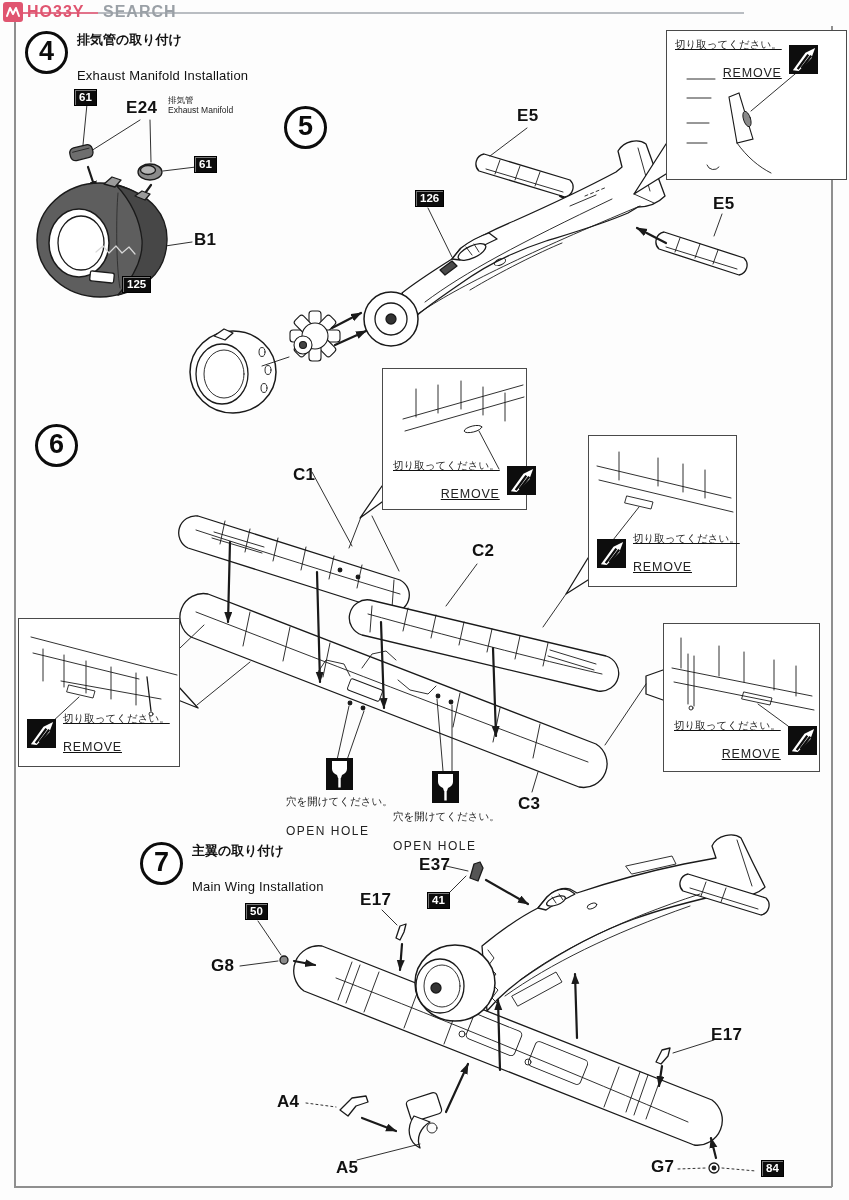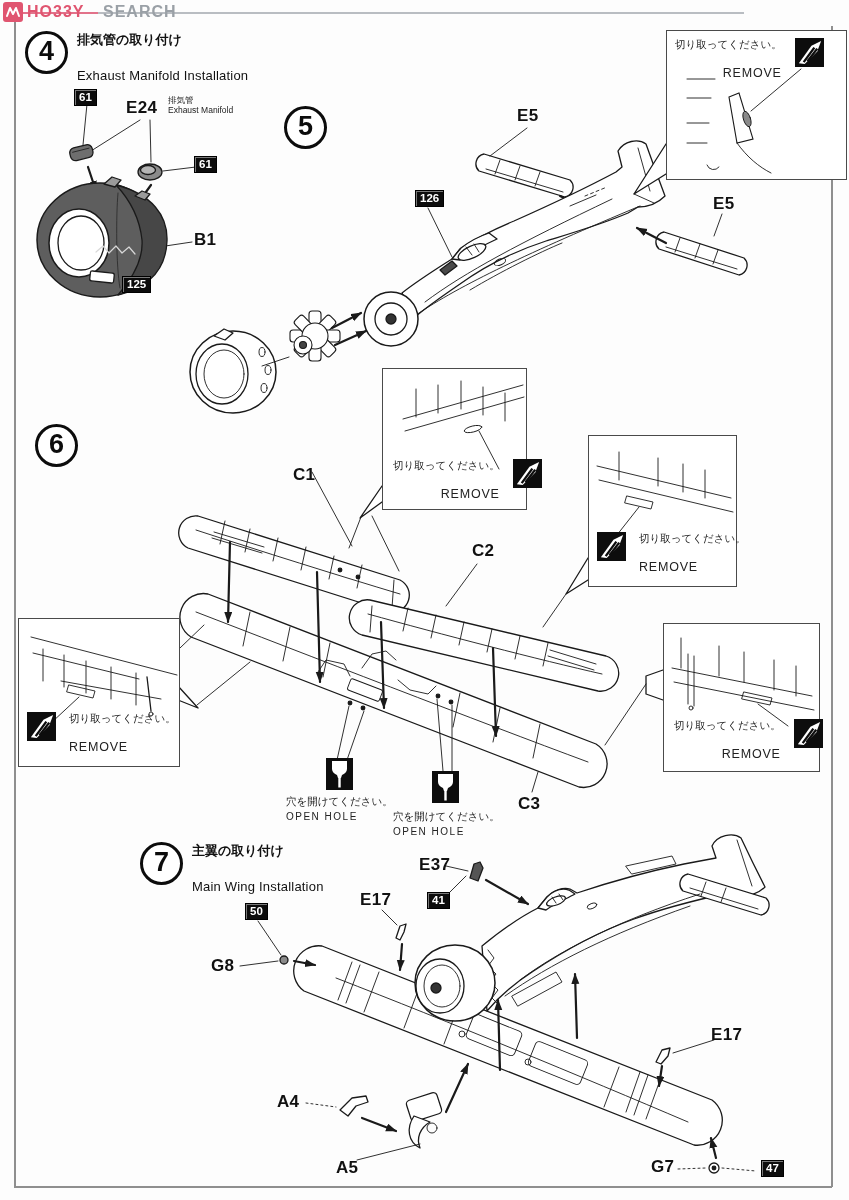--- a/index.html
+++ b/index.html
@@ -21,30 +21,30 @@
   .tja{font-weight:bold;font-size:13px;white-space:nowrap;}
   .ten{font-size:13px;margin-top:19px;letter-spacing:.2px;white-space:nowrap;}
   
   .plabel{position:absolute;font-weight:bold;font-size:17px;letter-spacing:.3px;z-index:4;white-space:nowrap;}
   .ptag{position:absolute;font-weight:bold;font-size:11.5px;line-height:15px;background:#0c0c0c;color:#fff;
         padding:0 4px;border:1px solid #000;box-shadow:inset 1px 1px 0 rgba(255,255,255,.45);z-index:4;white-space:nowrap;}
   .smallcap{position:absolute;font-size:8.5px;line-height:10px;color:#222;z-index:4;white-space:nowrap;}
   
   .rbox{position:absolute;border:1.3px solid #4a4a4a;background:#fff;z-index:3;}
   .rbox .detail{position:absolute;left:0;top:0;}
-  .rcap{position:absolute;display:flex;gap:13px;align-items:flex-start;z-index:2;}
+  .rcap{position:absolute;display:flex;gap:7px;align-items:center;z-index:2;text-decoration:underline;}
   .rtxt .rja{font-size:10.5px;color:#222;white-space:nowrap;}
   .rtxt .ren{font-size:12.5px;letter-spacing:.8px;color:#222;margin-top:14px;white-space:nowrap;}
   .al-r{text-align:right;} .al-l{text-align:left;}
   .knife{width:29px;height:29px;flex:0 0 auto;}
   
   .ohicon{position:absolute;z-index:3;}
   .ohcap{position:absolute;text-align:left;z-index:3;}
   .ohja{font-size:10.5px;color:#222;white-space:nowrap;}
-  .ohen{font-size:10px;letter-spacing:1.5px;color:#222;margin-top:2px;white-space:nowrap;}
+  .ohen{font-size:12px;letter-spacing:1.5px;color:#222;margin-top:15px;white-space:nowrap;}
 </style>
 </head>
 <body>
 
 <div class="page">
 
   <div class="frame" style="left:14px;top:20px;width:1.5px;height:1167px"></div>
   <div class="frame" style="left:831px;top:26px;width:1.5px;height:1161px"></div>
   <div class="frame" style="left:14px;top:1186px;width:818px;height:1.5px"></div>
 
@@ -333,21 +333,21 @@
 
   <span class="plabel" style="left:419px;top:855px">E37</span>
   <span class="plabel" style="left:360px;top:890px">E17</span>
   <span class="ptag" style="left:427px;top:892px">41</span>
   <span class="ptag" style="left:245px;top:903px">50</span>
   <span class="plabel" style="left:211px;top:956px">G8</span>
   <span class="plabel" style="left:711px;top:1025px">E17</span>
   <span class="plabel" style="left:277px;top:1092px">A4</span>
   <span class="plabel" style="left:336px;top:1158px">A5</span>
   <span class="plabel" style="left:651px;top:1157px">G7</span>
-  <span class="ptag" style="left:761px;top:1160px">47</span>
+  <span class="ptag" style="left:761px;top:1160px">84</span>
 
   <div class="rbox" style="left:666px;top:30px;width:179px;height:148px">
     <svg class="detail" width="179" height="148" viewBox="0 0 179 148">
       <g stroke="#1a1a1a" fill="none" stroke-width=".9" stroke-linecap="round">
         <path d="M20,48 h28 M20,67 h24 M20,92 h22 M20,112 h20"></path>
         <path d="M62,66 L72,62 L86,108 L70,112 Z" stroke-width="1.1"></path>
         <ellipse cx="80" cy="88" rx="3.5" ry="8" transform="rotate(-18 80 88)" fill="#8a8a8a"></ellipse>
         <path d="M84,80 L134,38"></path>
         <path d="M40,134 a7,7 0 0 0 12,2"></path>
         <path d="M70,112 C80,126 92,136 104,142"></path>

